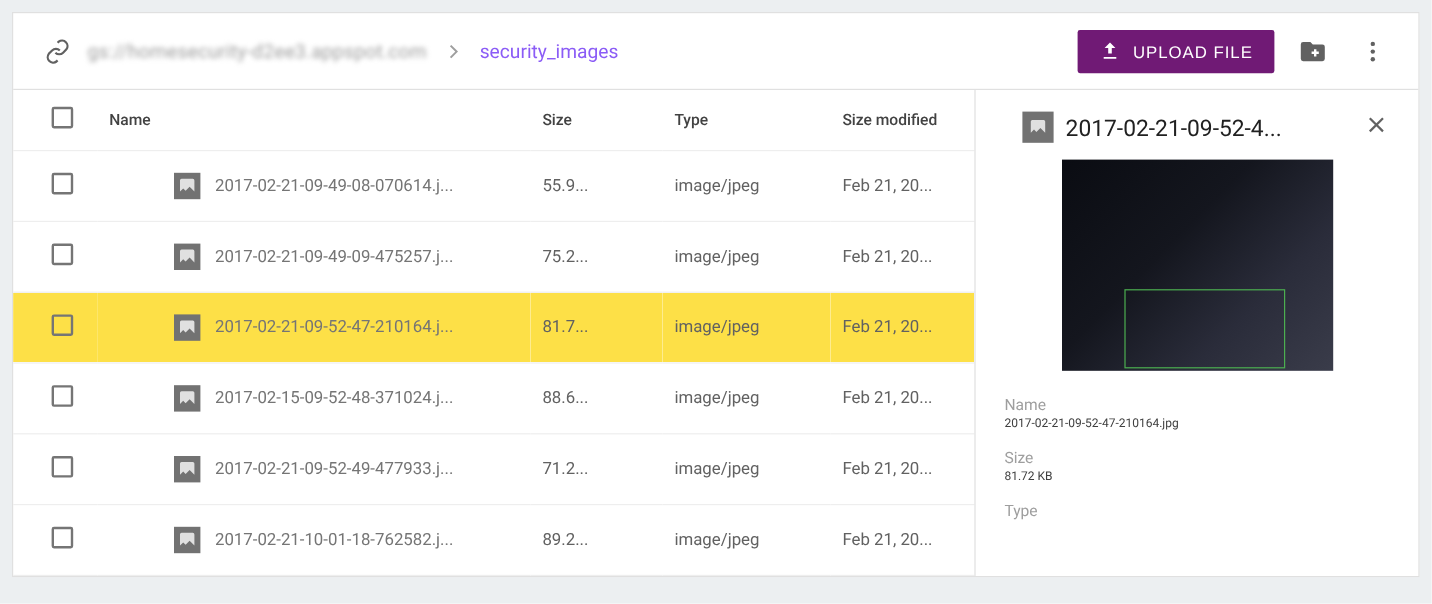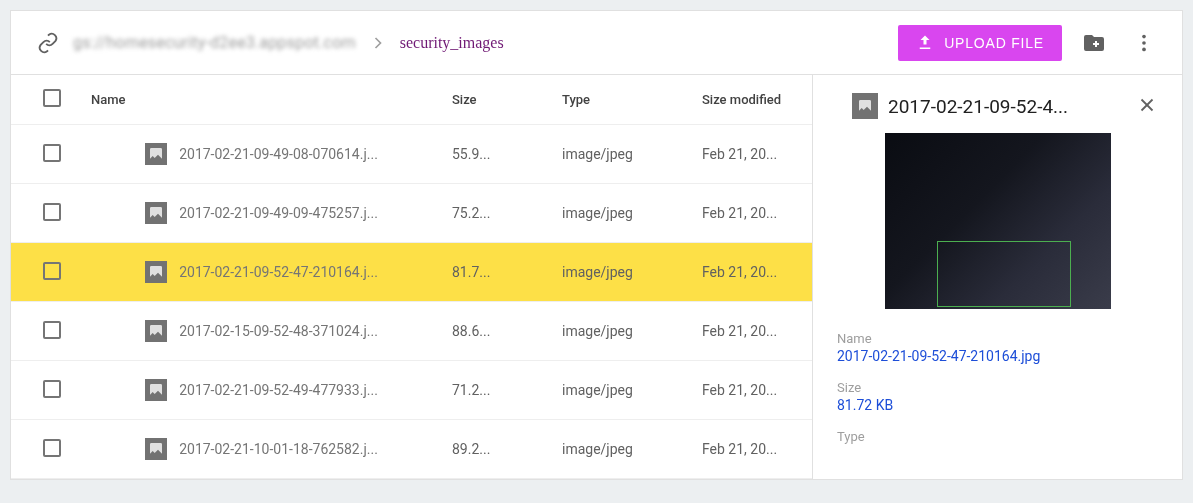--- a/index.html
+++ b/index.html
@@ -20,24 +20,24 @@
     display: flex;
     align-items: center;
     padding: 0 20px 0 26px;
     border-bottom: 1px solid #e0e0e0;
     gap: 14px;
   }
   .link-icon { color: #616161; display:flex; align-items:center; }
   .breadcrumb { display: flex; align-items: center; gap: 12px; color: #424242; font-size: 16px; }
   .breadcrumb .bucket { color: #9e9e9e; filter: blur(2px); letter-spacing: .2px; font-size:16px;}
   .breadcrumb .chev { color: #9e9e9e; display:flex; }
-  .breadcrumb .folder { color: #701a75; font-family: Liberation Serif, serif; }
+  .breadcrumb .folder { color: #8b5cf6; }
   .spacer { flex: 1; }
   .upload-btn {
-    background: #d946ef;
+    background: #701a75;
     color: #fff;
     font-weight: 500;
     letter-spacing: .8px;
     font-size: 14px;
     border: none;
     height: 36px;
     padding: 0 18px;
     display: flex;
     align-items: center;
     gap: 10px;
@@ -105,21 +105,21 @@
   .preview {
     width: 226px; height: 176px; margin: 0 auto 22px auto;
     background: linear-gradient(135deg,#0a0c12 0%, #14161e 40%, #2a2c3a 70%, #3a3c4a 100%);
     position:relative;
   }
   .preview .face-box {
     position:absolute; border: 1px solid #4caf50;
     left: 52px; top: 108px; width: 134px; height: 66px;
   }
   .meta dt { color:#9e9e9e; font-size:13px; margin-bottom:2px; }
-  .meta dd { color:#1d4ed8; font-size:14px; margin: 0 0 16px 0; }
+  .meta dd { color:#404040; font-size:10px; margin: 0 0 16px 0; }
 </style>
 </head>
 <body>
 
 <div class="frame">
 
   <div class="toolbar">
     <span class="link-icon">
       <svg width="22" height="22" viewBox="0 0 24 24" fill="none" stroke="currentColor" stroke-width="2">
           <path d="M10 13a5 5 0 0 0 7 0l3-3a5 5 0 0 0-7-7l-1 1"></path>

